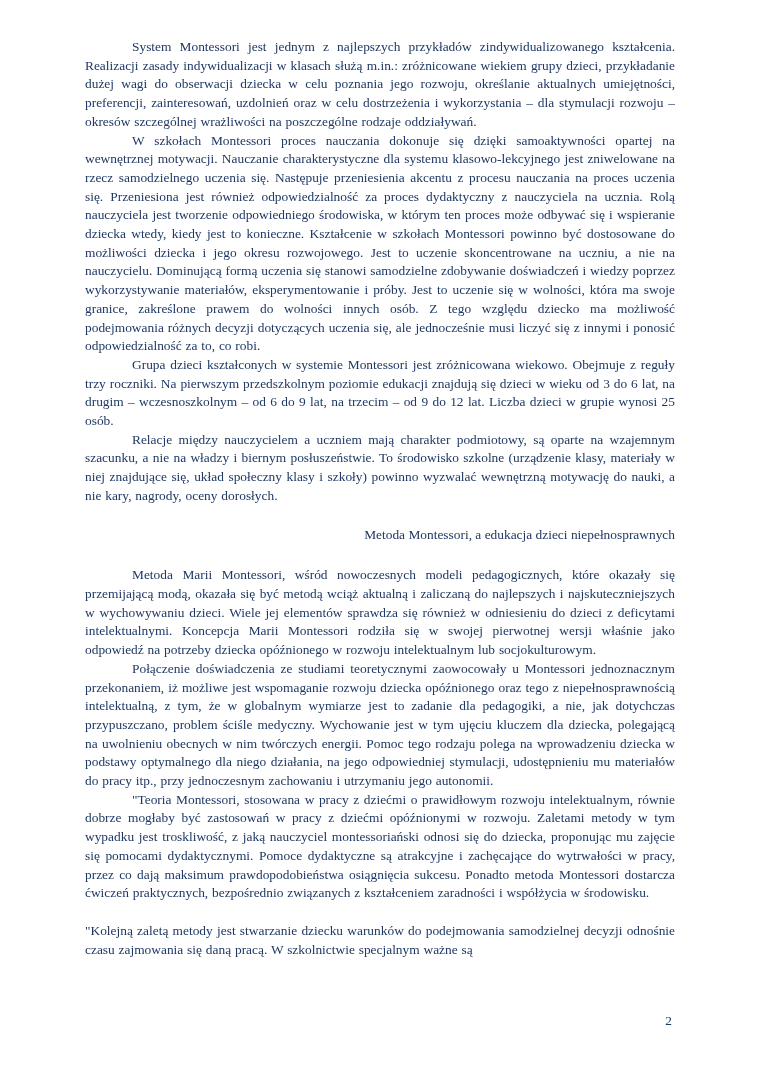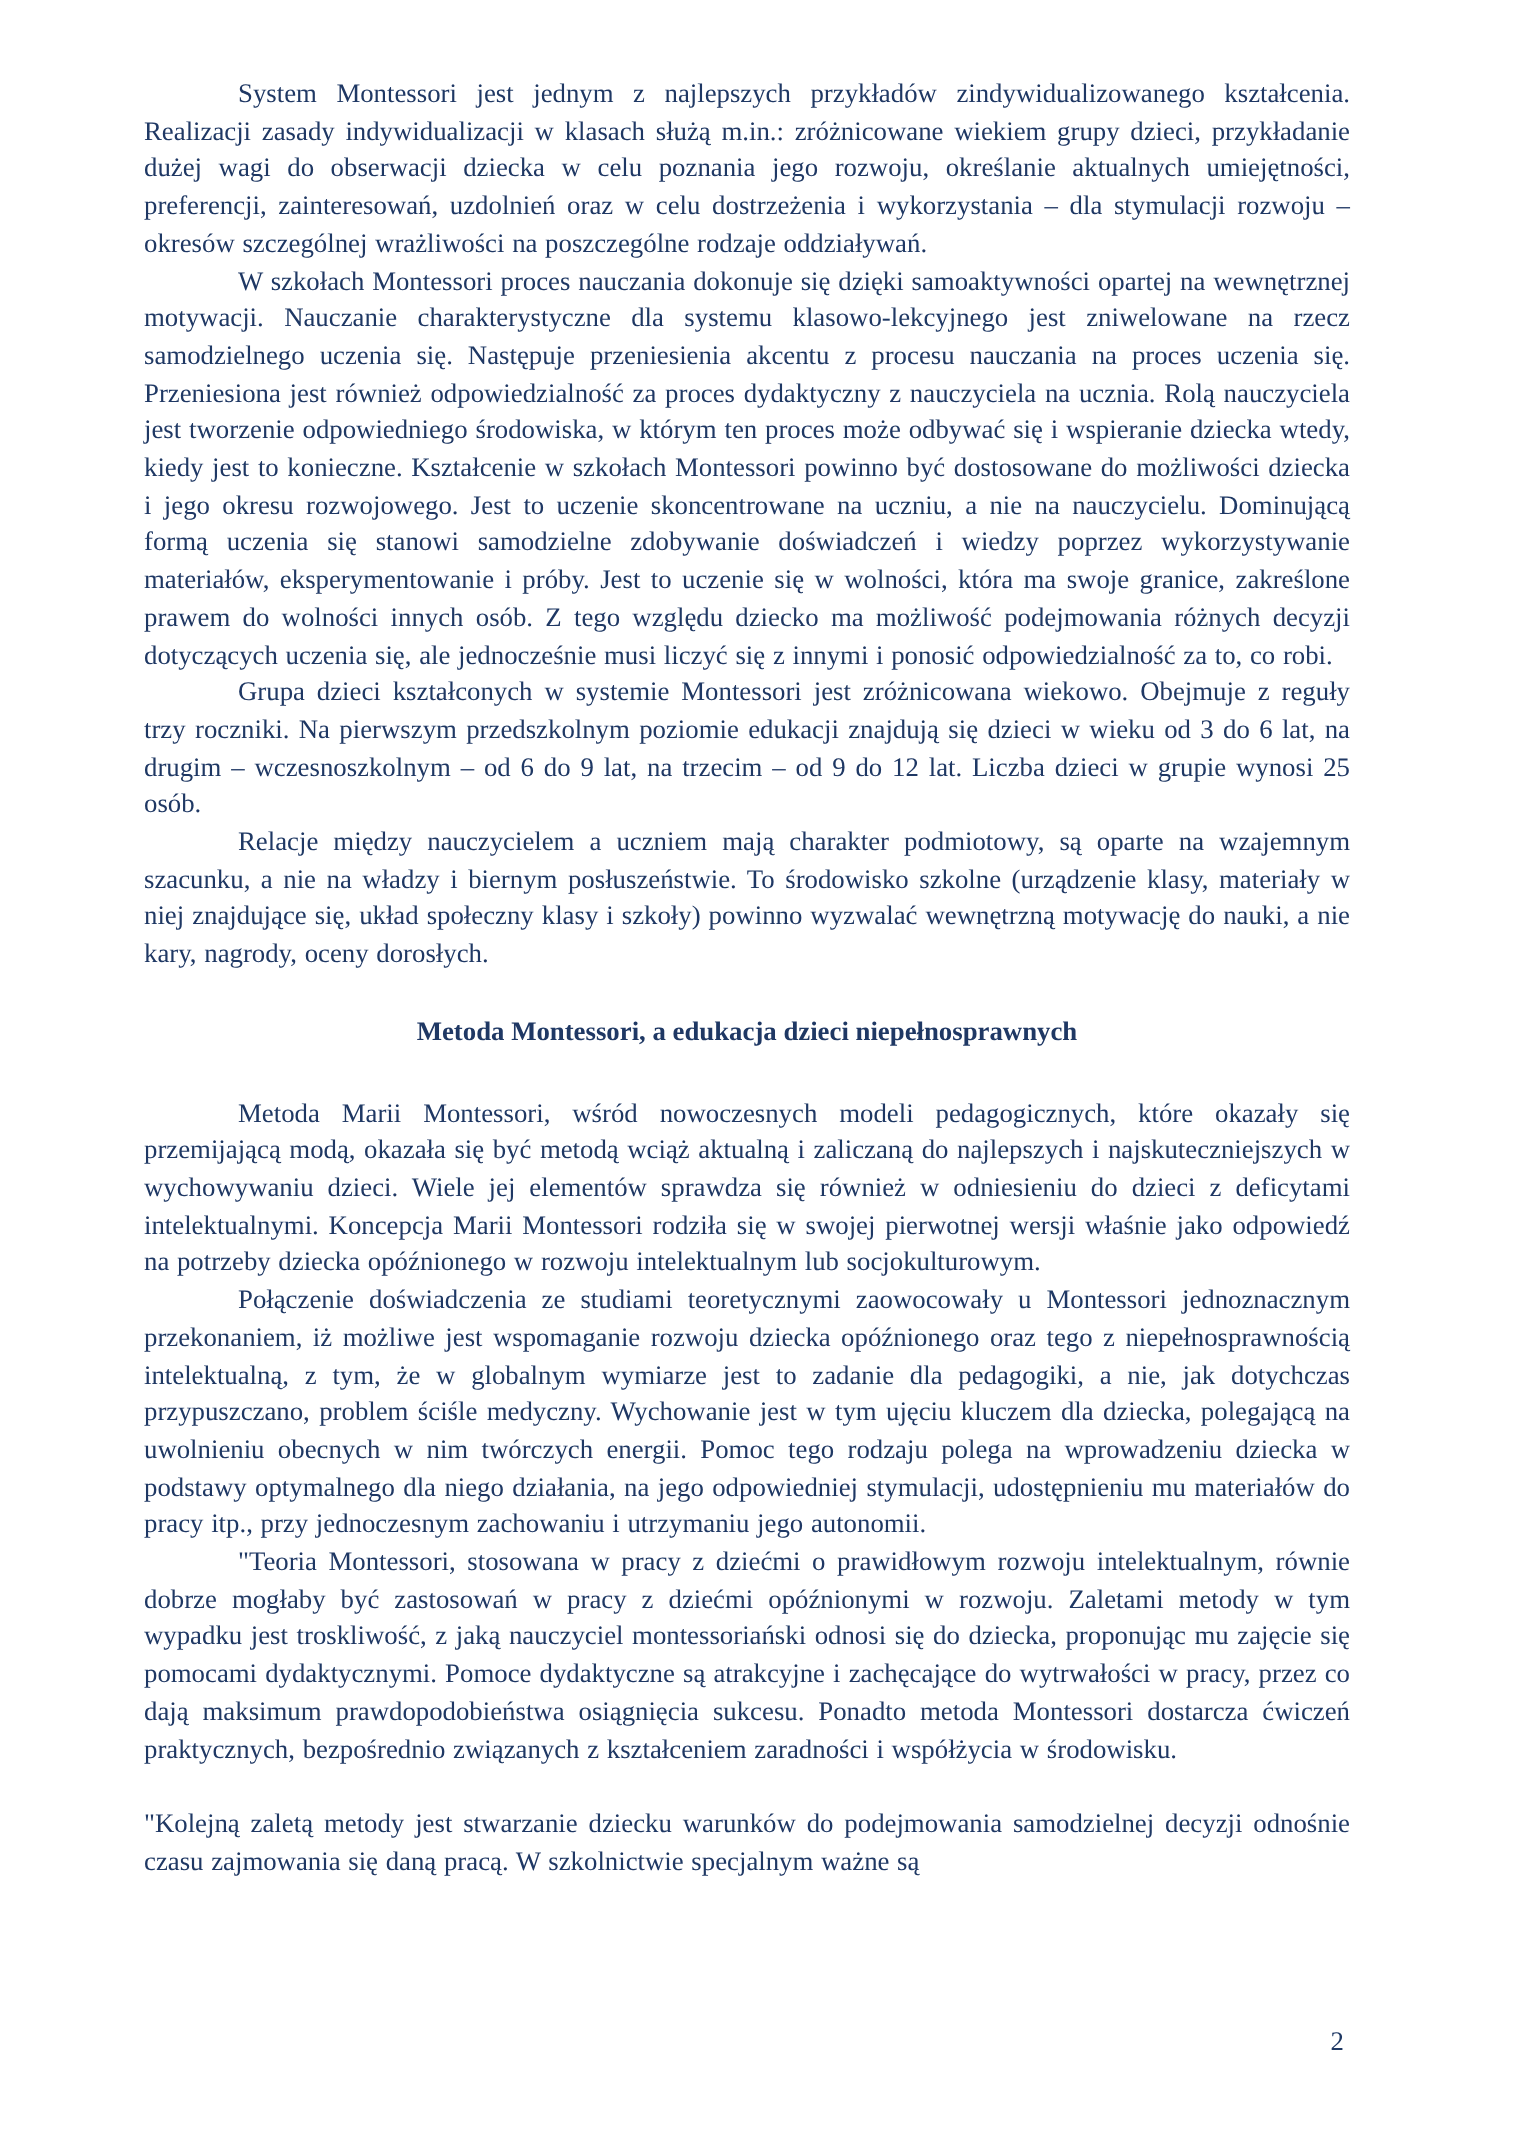--- a/index.html
+++ b/index.html
@@ -13,41 +13,41 @@
     width: 760px;
     height: 1075px;
     background: #ffffff;
     font-family: "Liberation Serif", serif;
     color: #1F3864;
     overflow: hidden;
   }
   .content {
     position: absolute;
     top: 38px;
-    left: 72px;
+    left: 85px;
     right: 85px;
   }
   .para {
     font-size: 13.4px;
     line-height: 18.7px;
     text-align: justify;
     text-indent: 47px;
     word-spacing: 0.5px;
   }
   .para.no-indent {
     text-indent: 0;
   }
   .para.gap-top {
     margin-top: 19px;
   }
   .heading {
     font-size: 13.4px;
     line-height: 18.7px;
-    font-weight: bold;
-    text-align: center;
+    font-weight: normal;
+    text-align: right;
     margin: 20px 0 22px 0;
   }
   .page-number {
     position: absolute;
     right: 88px;
     bottom: 44px;
     font-size: 13.4px;
     line-height: 18.7px;
   }
 </style>

